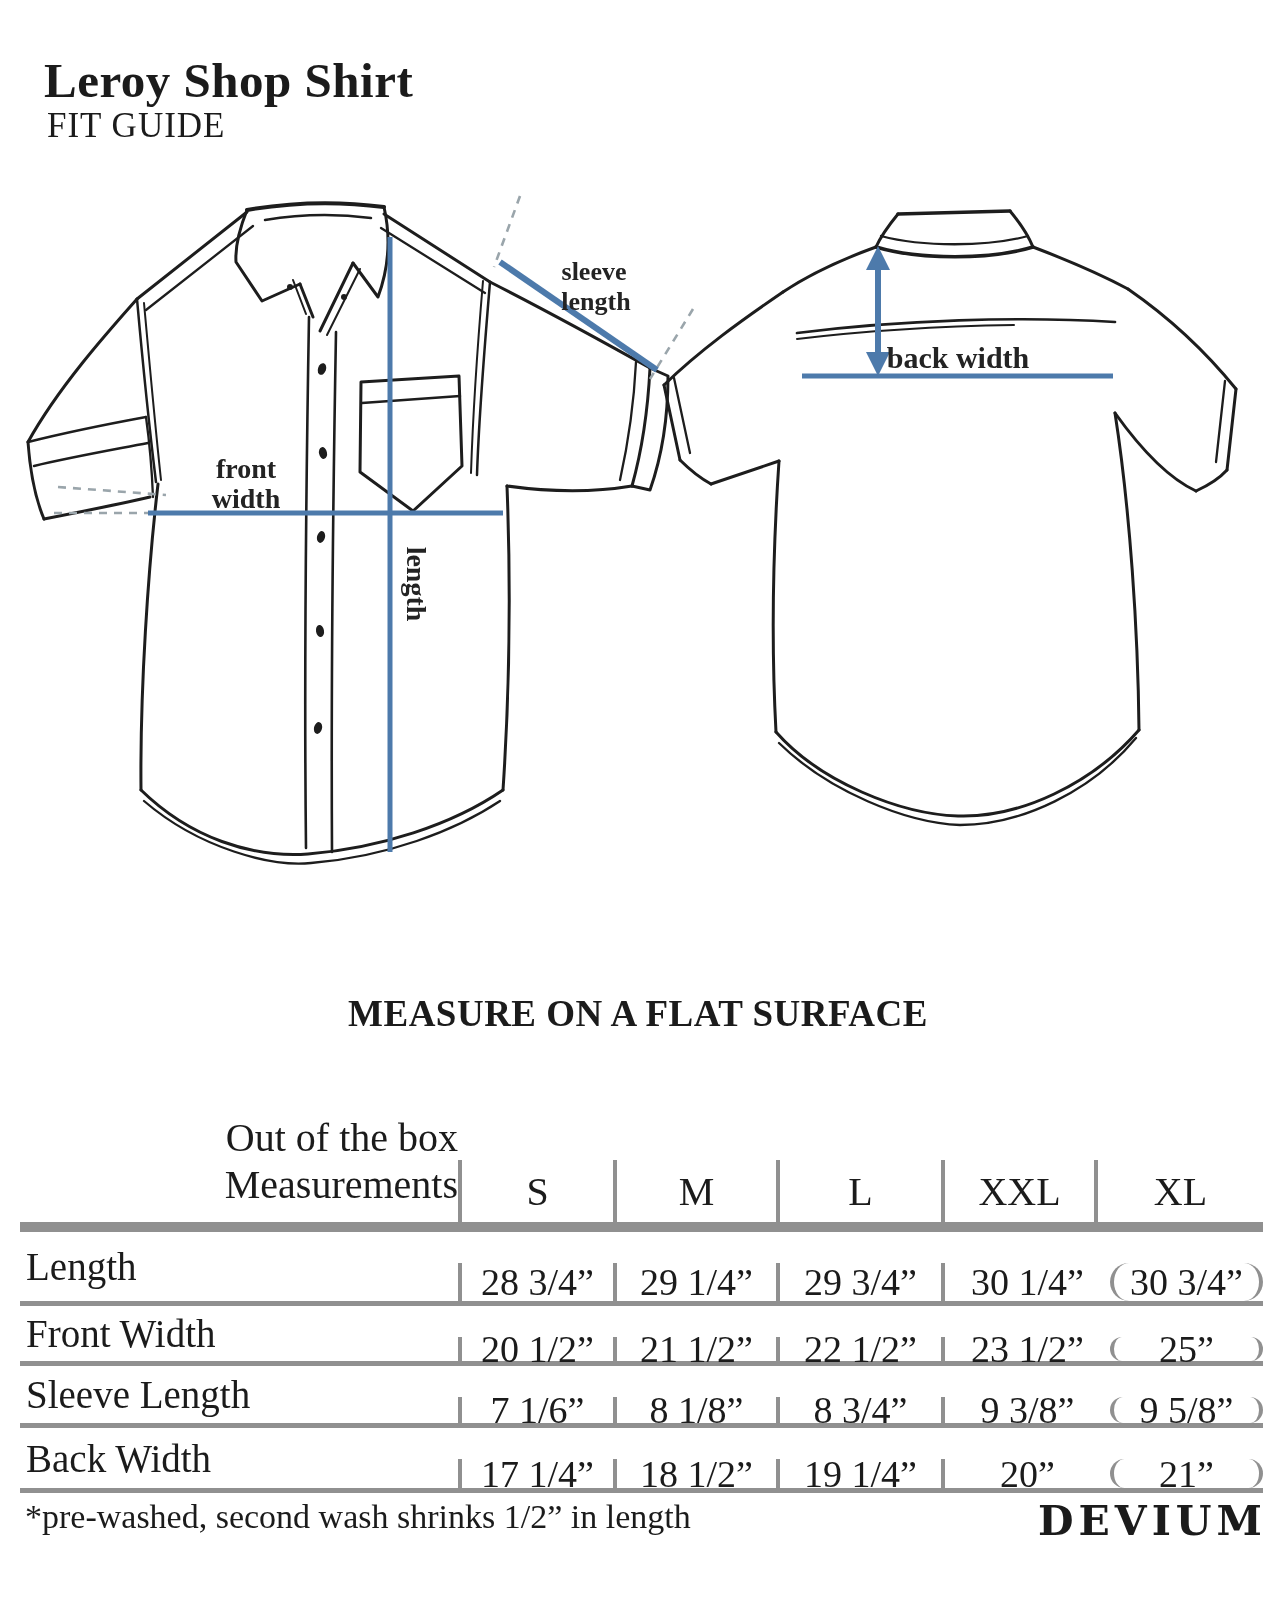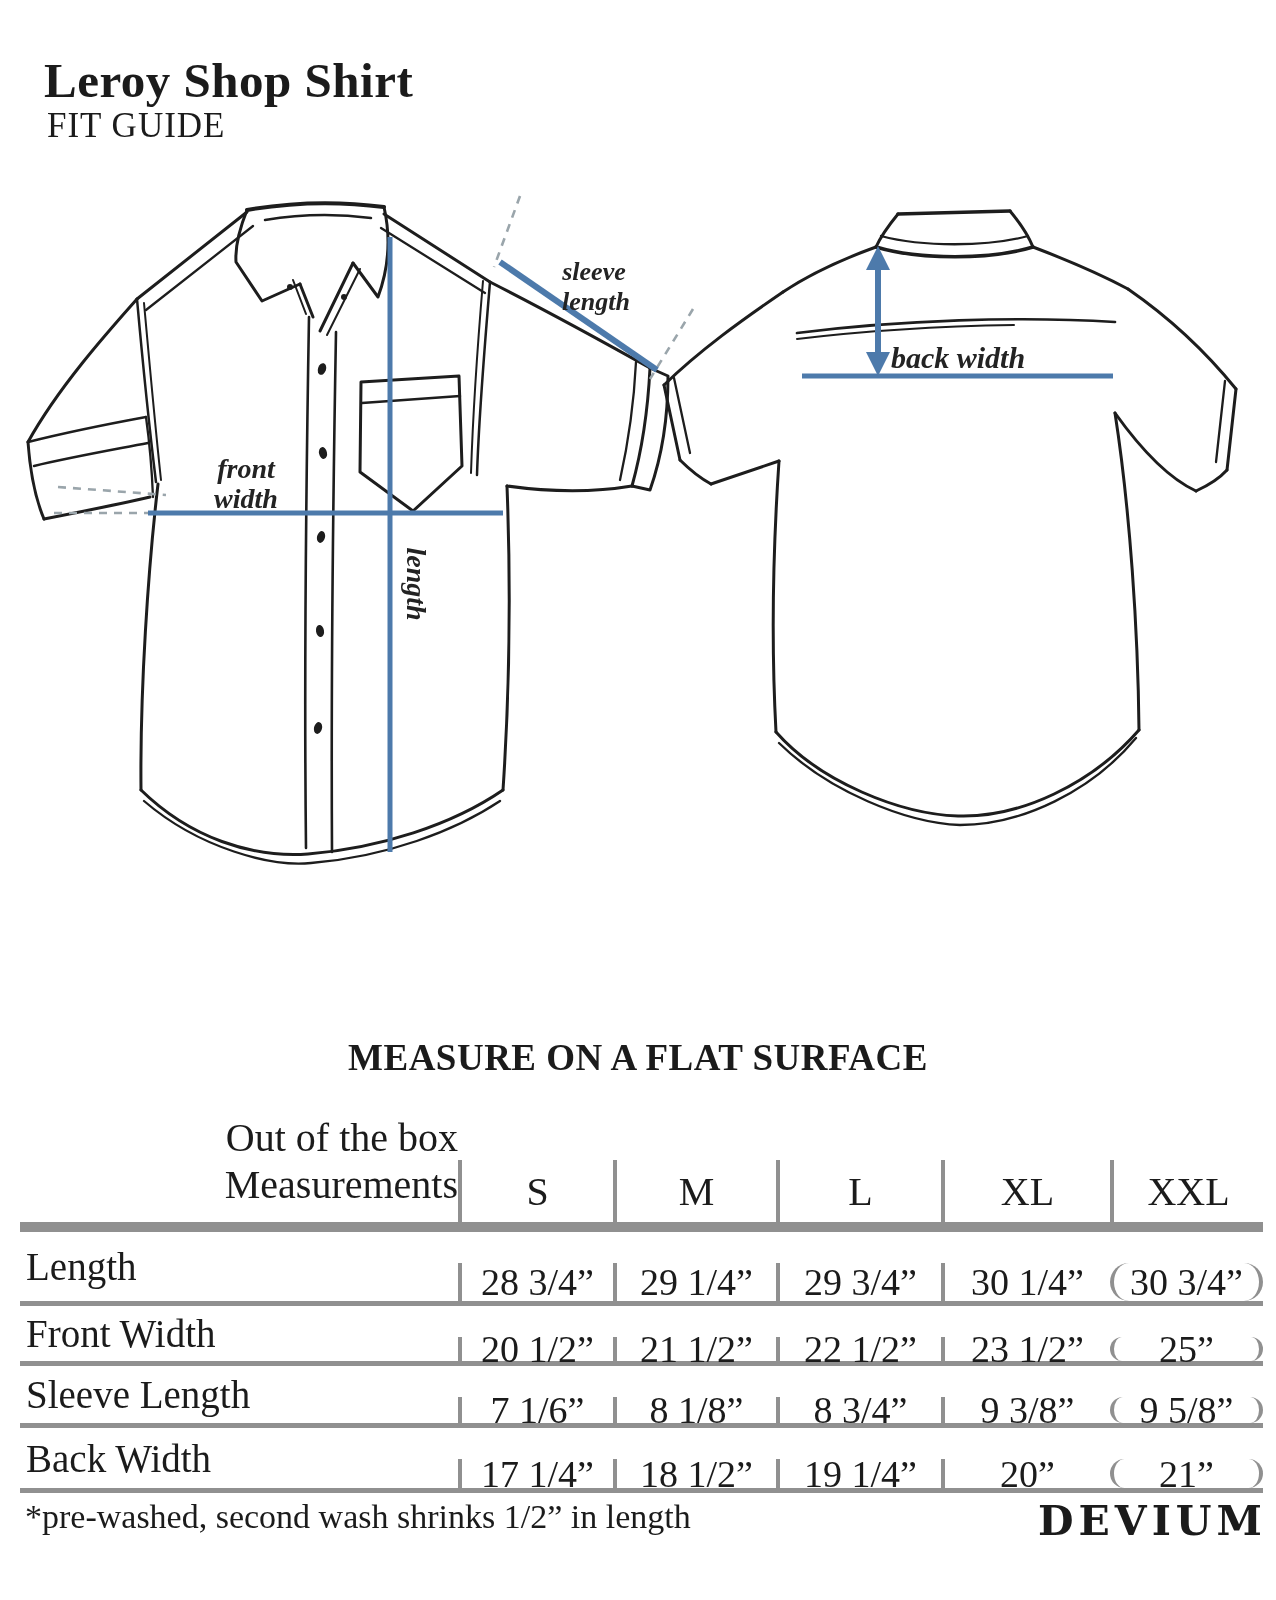--- a/index.html
+++ b/index.html
@@ -5,25 +5,25 @@
   html,body{margin:0;padding:0;background:#ffffff;}
   body{width:1276px;height:1600px;position:relative;overflow:hidden;
        font-family:"Liberation Serif", serif;color:#1b1b1b;}
   .abs{position:absolute;text-align:right;}
 
   
   .title{left:44px;top:52px;font-size:49px;font-weight:700;letter-spacing:0.5px;}
   .subtitle{left:47px;top:106px;font-size:35px;font-weight:400;letter-spacing:1px;}
 
   
-  .diagram{left:0;top:170px;width:1276px;height:710px;font-style:italic;}
+  .diagram{left:0;top:170px;width:1276px;height:710px;}
 
   
   .section-heading{left:0;top:992px;width:1276px;text-align:center;
-    font-size:37px;font-weight:700;letter-spacing:0.5px;margin-top:44px;}
+    font-size:37px;font-weight:700;letter-spacing:0.5px;}
 
   
   .table{left:20px;top:1094px;width:1243px;box-sizing:border-box;
          border-bottom:5px solid #909090;}
   .thead{display:flex;align-items:flex-end;height:128px;border-bottom:5px solid #909090;}
   .head-label{width:438px;box-sizing:border-box;padding:0 0 14px 6px;
               font-size:40px;line-height:1.18;}
   .size-head{height:62px;box-sizing:border-box;border-left:4px solid #909090;
              display:flex;align-items:center;justify-content:center;
              font-size:40px;}
@@ -181,22 +181,22 @@
 
 <div class="abs table">
   <div class="thead">
     <div class="head-label">
       <div>Out of the box</div>
       <div>Measurements</div>
     </div>
     <div class="size-head w1">S</div>
     <div class="size-head w2">M</div>
     <div class="size-head w3">L</div>
+    <div class="size-head w5">XXL</div>
     <div class="size-head w4">XL</div>
-    <div class="size-head w5">XXL</div>
   </div>
 
   <div class="trow h-len">
     <div class="row-label">Length</div>
     <div class="cell w1">28 3/4”</div>
     <div class="cell w2">29 1/4”</div>
     <div class="cell w3">29 3/4”</div>
     <div class="cell w4">30 1/4”</div>
     <div class="cell w5">30 3/4”</div>
   </div>

